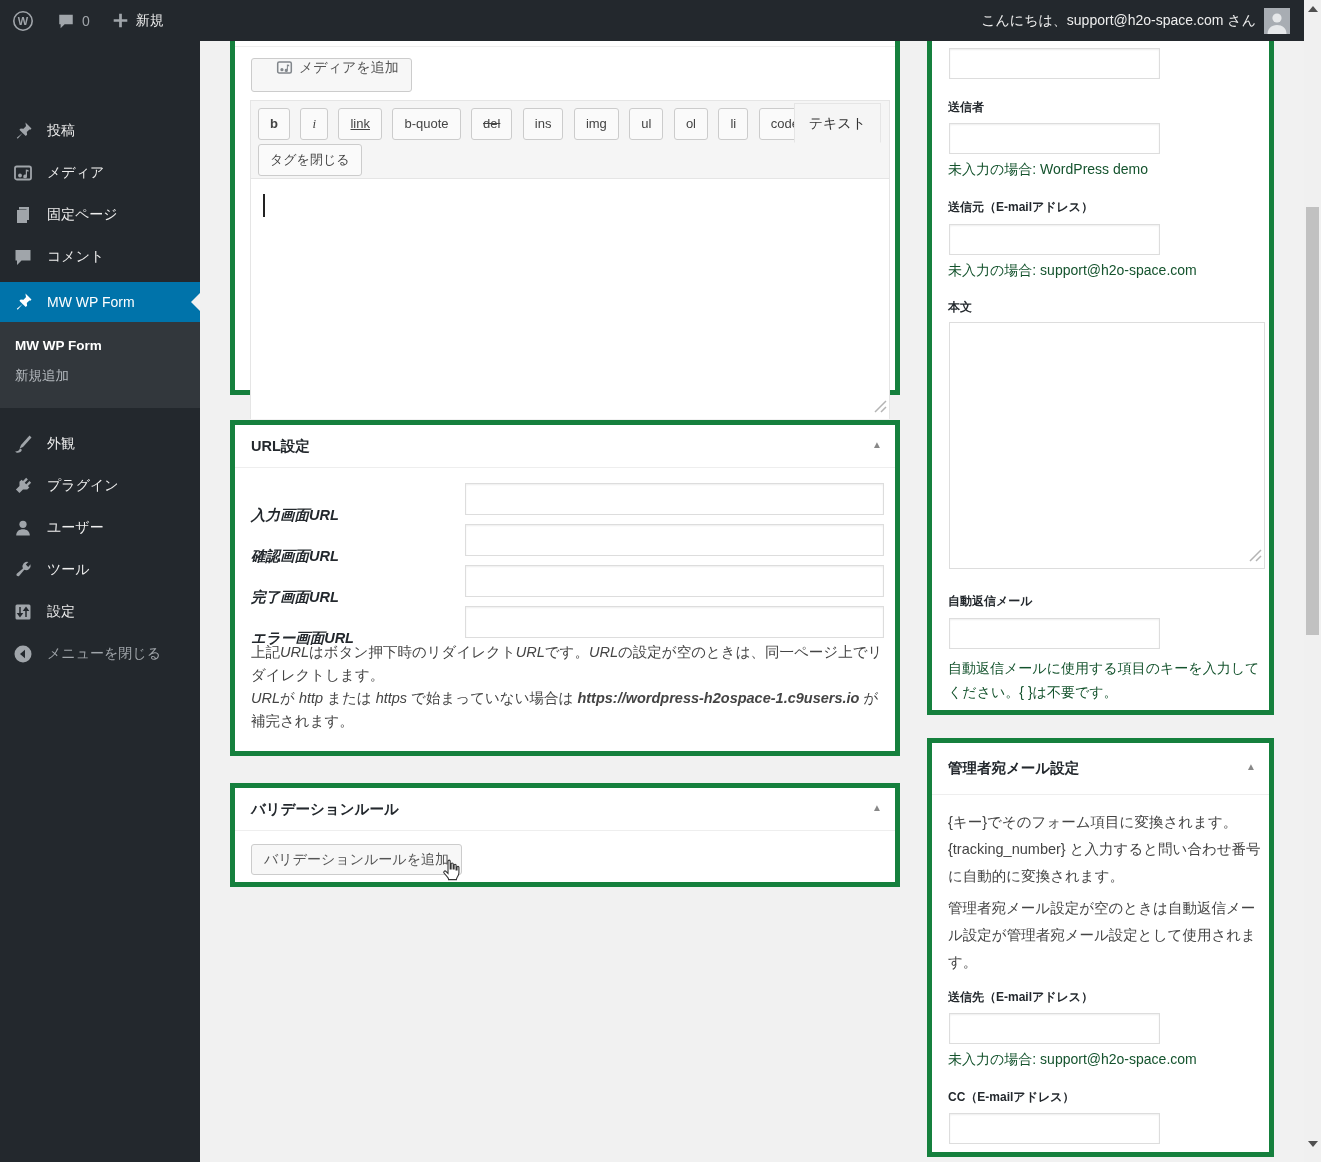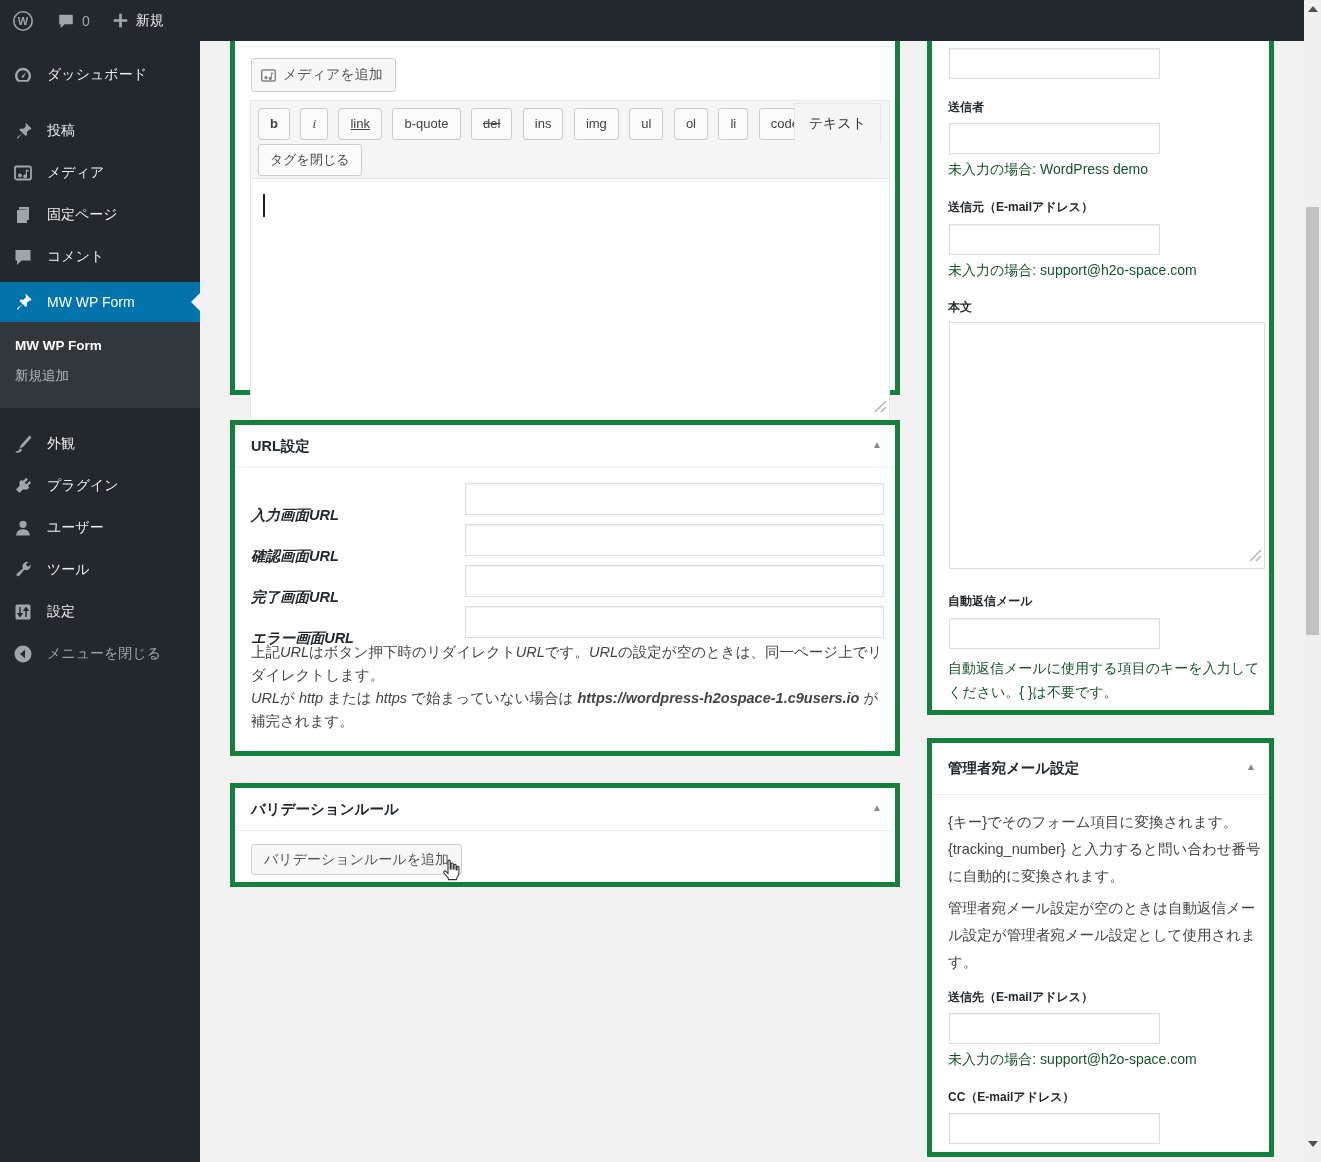--- a/index.html
+++ b/index.html
@@ -40,21 +40,21 @@
 
   
   .postbox { position:absolute; background:#fff; border:5px solid #15803d; }
   .hndle { position:relative; height:43px; border-bottom:1px solid #eee; cursor:pointer; }
   .hndle .title { position:absolute; left:16px; top:12px; font-size:14.5px; font-weight:bold; color:#23282d; }
   .toggle { position:absolute; right:13px; top:14px; font-size:10px; color:#888; cursor:pointer; }
 
   
   #editor-panel { left:230px; top:41px; width:670px; height:354px; border-top:none; }
   #editor-topline { position:absolute; left:0; top:5px; width:100%; border-top:1px solid #eee; }
-  #add-media { position:absolute; left:16px; top:17px; height:34px; padding:0 12px 0 8px; background:#f7f7f7; border:1px solid #ccc; border-radius:3px; color:#555; font-size:14px; display:inline-flex; align-items:center; gap:6px; cursor:pointer; }
+  #add-media { position:absolute; left:16px; top:17px; height:34px; padding:0 12px 0 24px; background:#f7f7f7; border:1px solid #ccc; border-radius:3px; color:#555; font-size:14px; display:inline-flex; gap:6px; cursor:pointer; }
   #add-media svg { fill:#82878c; }
   .ed-tab { position:absolute; top:62px; height:39px; line-height:38px; padding:0 14px; font-size:14px; cursor:pointer; }
   #tab-visual { right:110px; background:#ebebeb; border:1px solid #e5e5e5; color:#555; }
   #tab-text { right:14px; background:#f5f5f5; border:1px solid #e5e5e5; border-bottom-color:#f5f5f5; color:#333; z-index:3; height:40px; }
   #editor-container { position:absolute; left:15px; top:59px; width:640px; height:319px; border:1px solid #e5e5e5; z-index:2; }
   #qt-toolbar { position:relative; height:78px; background:#f5f5f5; border-bottom:1px solid #e5e5e5; padding:5px 4px; }
   .qt-btn { display:inline-block; height:32px; line-height:30px; margin:2px 3px; padding:0 11px; background:#fafafa; border:1px solid #ccc; border-radius:3px; color:#444; font-size:13px; cursor:pointer; }
   .qt-b{font-weight:bold;} .qt-i{font-style:italic;font-family:"Liberation Serif",serif;} .qt-link{text-decoration:underline;} .qt-del{text-decoration:line-through;}
   #ed-textarea { position:relative; width:100%; height:240px; background:#fff; }
   #caret { position:absolute; left:12px; top:15px; width:2px; height:23px; background:#222; }
@@ -110,42 +110,44 @@
       <span class="count">0</span>
     </div>
     <div class="ab-item">
       <span class="ab-icon">
         <svg width="17" height="17" viewBox="0 0 20 20">
             <path d="M8.4 2h3.2v6.4H18v3.2h-6.4V18H8.4v-6.4H2V8.4h6.4z" fill="#a0a5aa"></path>
           </svg>
       </span>
       <span>新規</span>
     </div>
+    <div class="ab-right">
+      <span>こんにちは、support@h2o-space.com さん</span>
+      <span class="avatar">
+        <svg width="26" height="26" viewBox="0 0 26 26">
+            <rect width="26" height="26" fill="#a8adb3"></rect>
+            <circle cx="13" cy="10" r="4.6" fill="#e6e8ea"></circle>
+            <path d="M3.5 26c0-6 4.4-9 9.5-9s9.5 3 9.5 9z" fill="#e6e8ea"></path>
+          </svg>
+      </span>
+    </div>
   </div>
 
   <div id="scrollbar">
     <div class="sb-arrow up">
         <span class="tri-up"></span>
       </div>
     <div id="sb-thumb"></div>
     <div class="sb-arrow down">
         <span class="tri-down"></span>
       </div>
   </div>
 
   <div id="sidebar">
 
-    <div class="menu-item" style="top:15px">
-      <span class="mi-icon">
-        <svg width="20" height="20" viewBox="0 0 20 20">
-            <path d="M10 2.8a8 8 0 0 0-8 8c0 2.4 1 4.5 2.7 6h10.6a8 8 0 0 0 2.7-6 8 8 0 0 0-8-8zm0 2.4a5.6 5.6 0 0 1 5.6 5.6c0 1.6-.7 3.1-1.8 4.1H6.2a5.6 5.6 0 0 1-1.8-4.1A5.6 5.6 0 0 1 10 5.2zm3.2 2.1l-3.7 3.2a1.1 1.1 0 1 0 1.3 1.3z" fill="#a0a5aa"></path>
-          </svg>
-      </span>
-      <span class="mi-label">ダッシュボード</span>
-    </div>
 
     <div class="menu-item" style="top:71px">
       <span class="mi-icon">
         <svg width="20" height="20" viewBox="0 0 20 20">
             <path d="M12.5 1.5l6 6-1.2 1.2-.9-.3-2.6 2.6.3 2.8-1.3 1.3-3.2-3.2-4.9 5.8-.9-.9 5.8-4.9L6.4 8.7l1.3-1.3 2.8.3 2.6-2.6-.3-.9z" fill="#a0a5aa"></path>
           </svg>
       </span>
       <span class="mi-label">投稿</span>
     </div>
 

